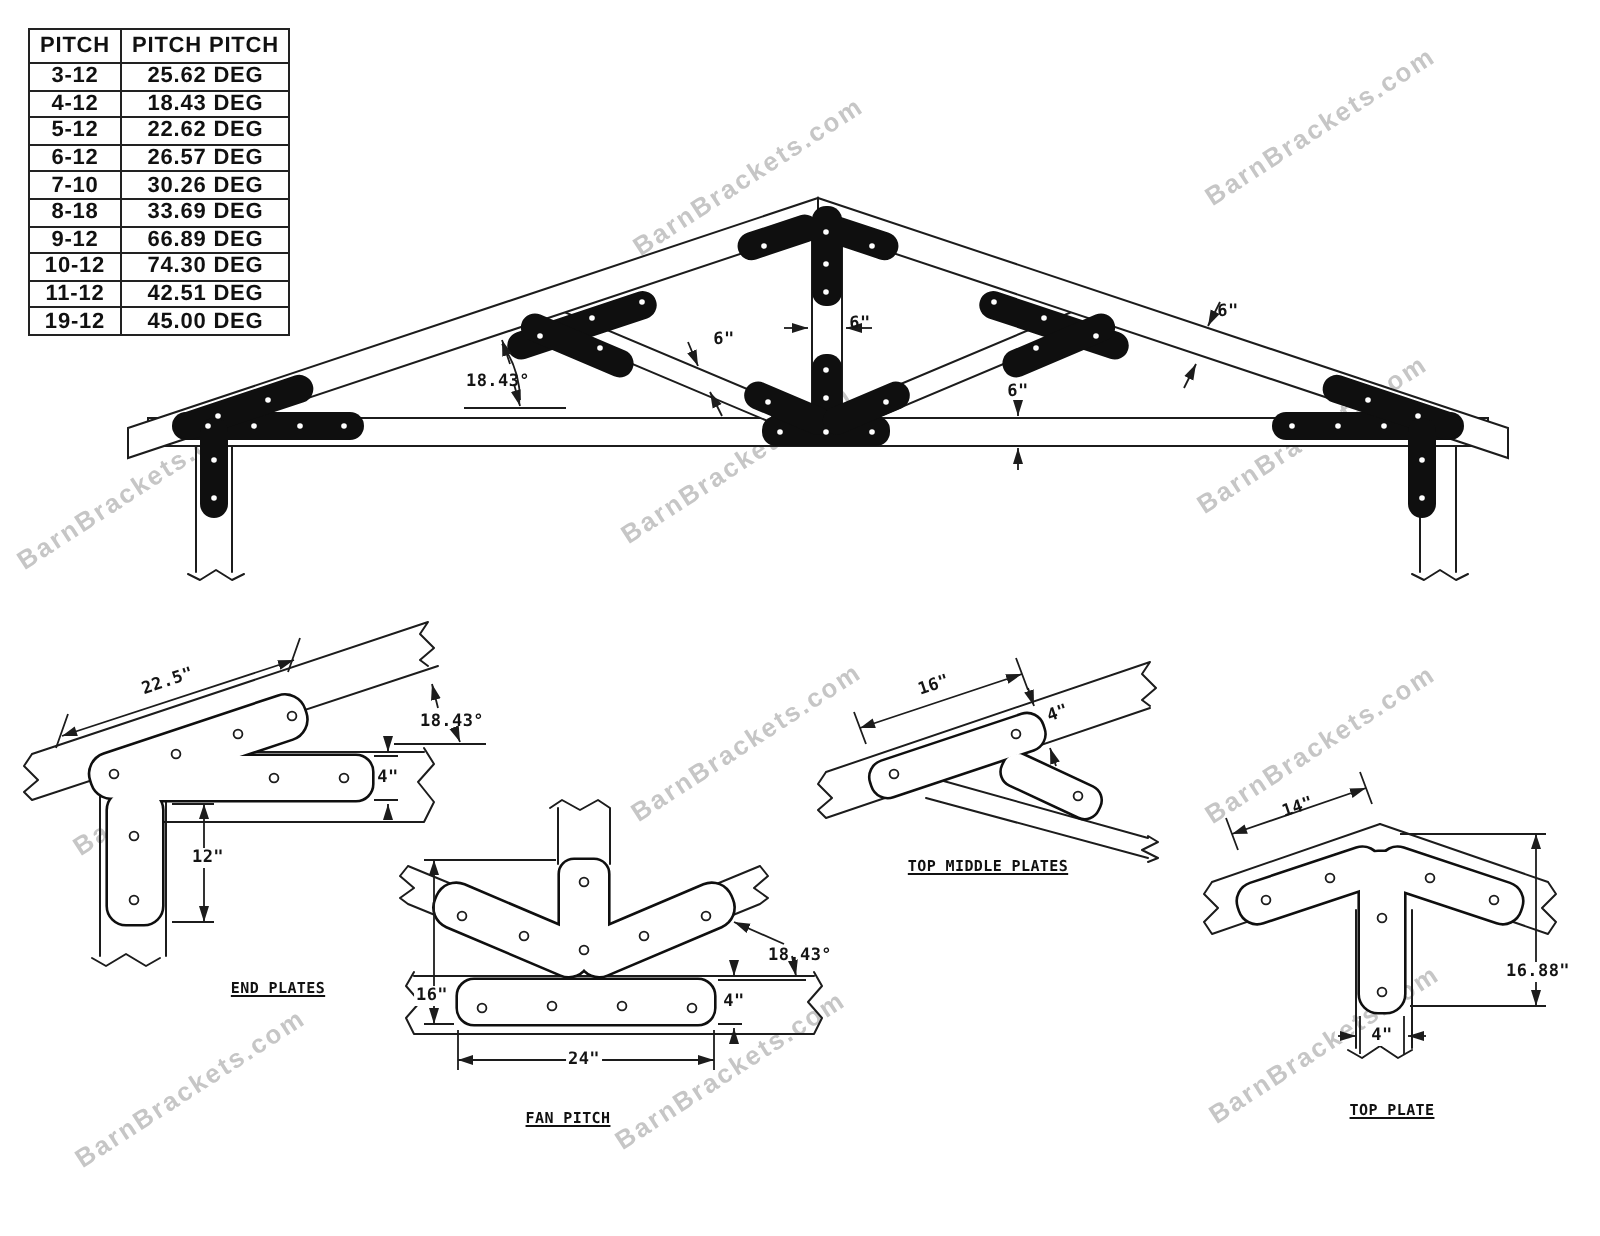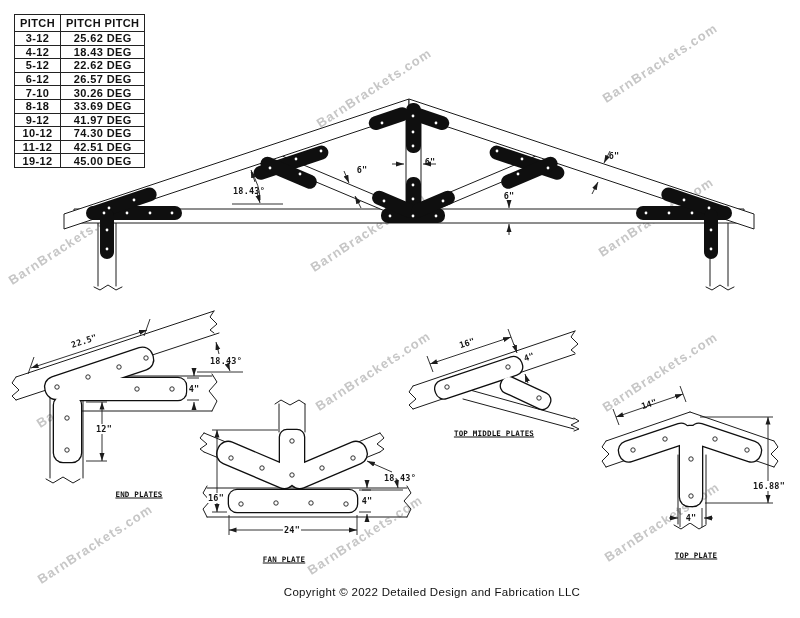--- a/index.html
+++ b/index.html
@@ -320,21 +320,21 @@
       <tr>
           <td>7-10</td>
           <td>30.26 DEG</td>
         </tr>
       <tr>
           <td>8-18</td>
           <td>33.69 DEG</td>
         </tr>
       <tr>
           <td>9-12</td>
-          <td>41.97 DEG</td>
+          <td>66.89 DEG</td>
         </tr>
       <tr>
           <td>10-12</td>
           <td>74.30 DEG</td>
         </tr>
       <tr>
           <td>11-12</td>
           <td>42.51 DEG</td>
         </tr>
       <tr>
@@ -353,25 +353,24 @@
   <div class="dim rot" style="left:84px;top:341px">22.5"</div>
   <div class="dim" style="left:226px;top:361px">18.43°</div>
   <div class="dim bg" style="left:194px;top:389px">4"</div>
   <div class="dim bg" style="left:104px;top:429px">12"</div>
   <div class="dtitle" style="left:139px;top:494px">END PLATES</div>
 
   <div class="dim bg" style="left:216px;top:498px">16"</div>
   <div class="dim bg" style="left:292px;top:530px">24"</div>
   <div class="dim bg" style="left:367px;top:501px">4"</div>
   <div class="dim" style="left:400px;top:478px">18.43°</div>
-  <div class="dtitle" style="left:284px;top:559px">FAN PLATE</div>
+  <div class="dtitle" style="left:284px;top:559px">FAN PITCH</div>
 
   <div class="dim rot" style="left:467px;top:343px">16"</div>
   <div class="dim rot" style="left:529px;top:357px">4"</div>
   <div class="dtitle" style="left:494px;top:433px">TOP MIDDLE PLATES</div>
 
   <div class="dim rot" style="left:649px;top:404px">14"</div>
   <div class="dim bg" style="left:769px;top:486px">16.88"</div>
   <div class="dim bg" style="left:691px;top:518px">4"</div>
   <div class="dtitle" style="left:696px;top:555px">TOP PLATE</div>
 
-  <div class="copyright">Copyright © 2022 Detailed Design and Fabrication LLC</div>
 </div>
 
 </body></html>

